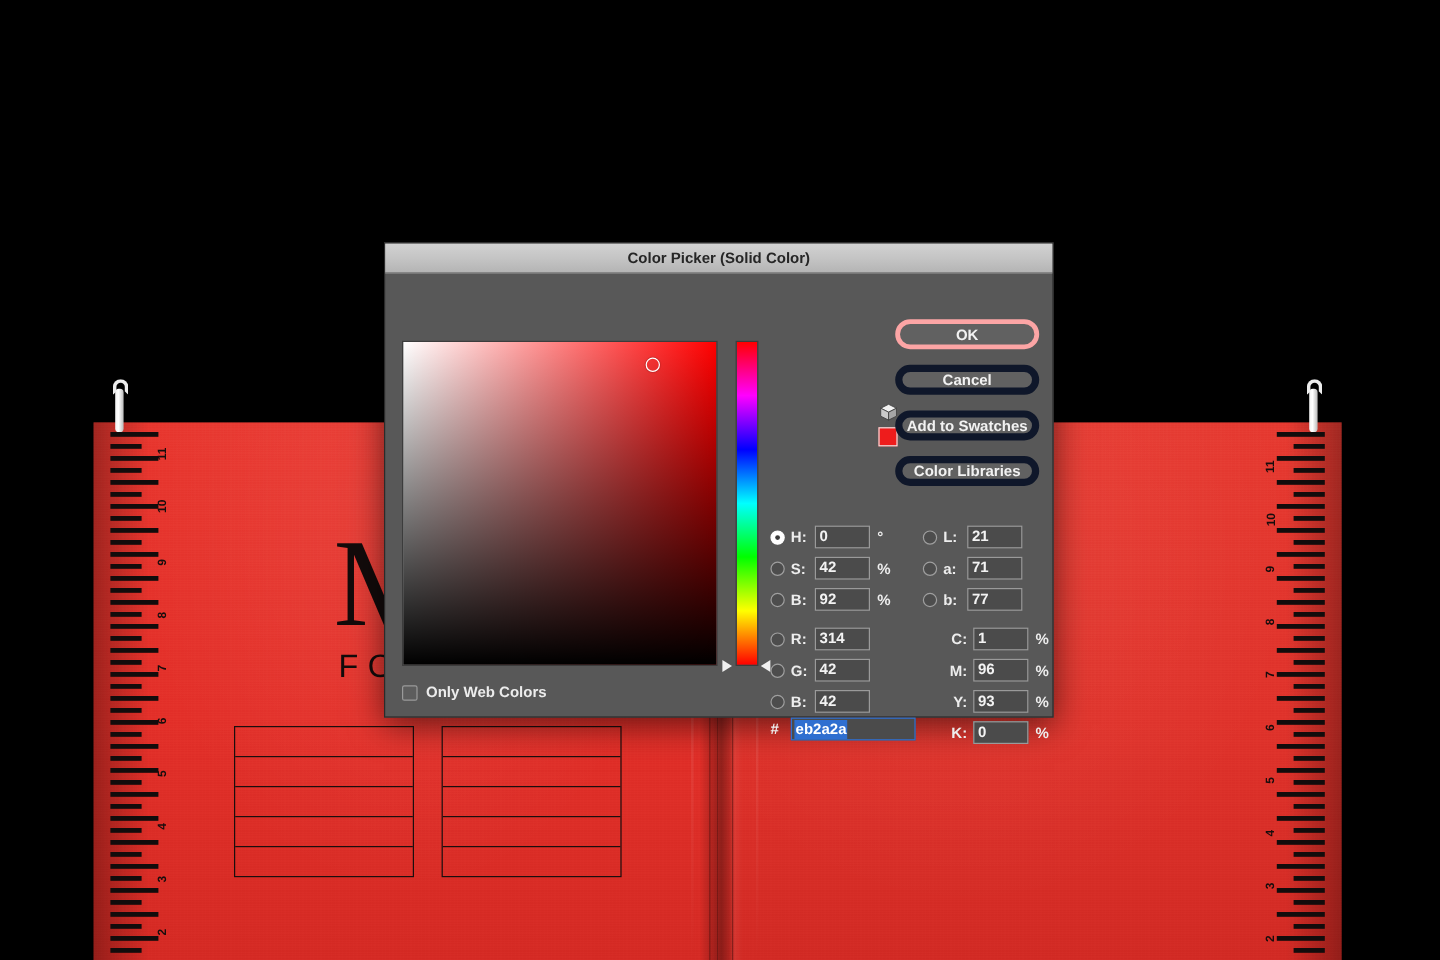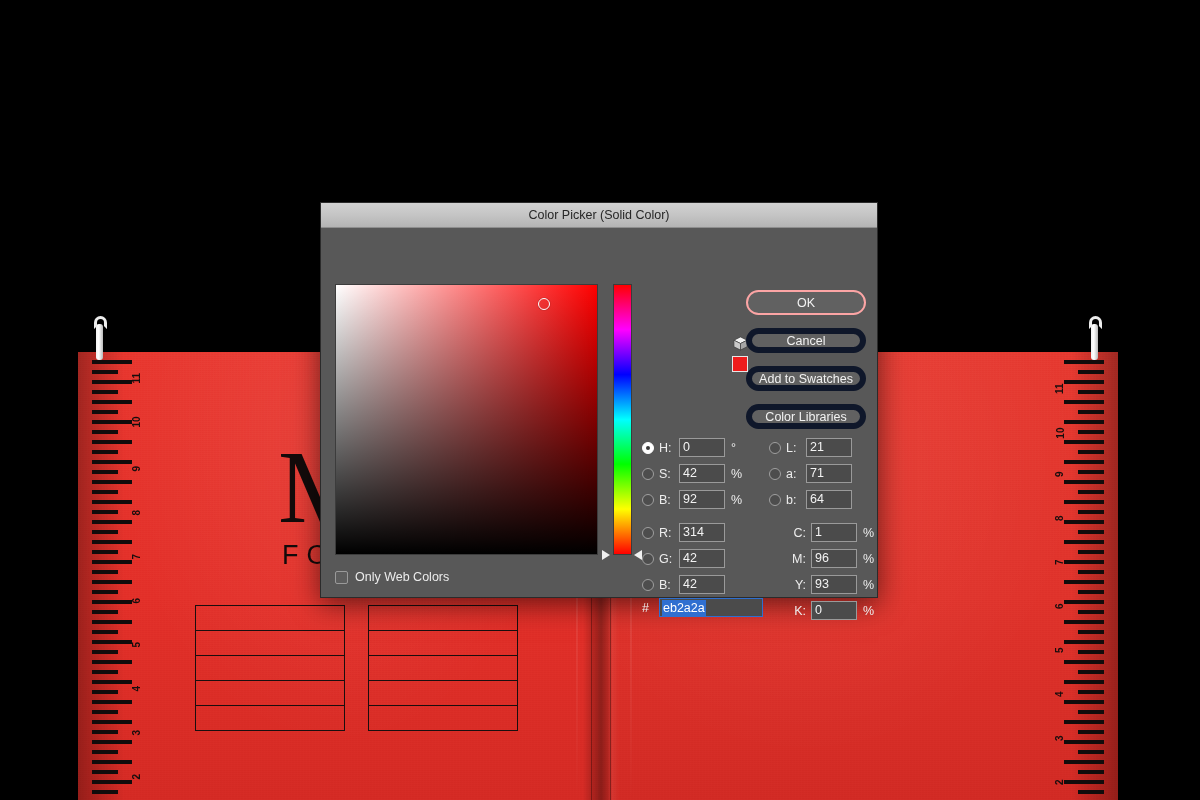--- a/index.html
+++ b/index.html
@@ -206,20 +206,21 @@
     position: absolute;
     left: 320px;
     top: 202px;
     width: 558px;
     height: 396px;
     background: #585858;
     border: 1px solid #2b2b2b;
     box-shadow: 0 6px 26px rgba(0,0,0,0.55);
     font-size: 12px;
     color: #e8e8e8;
+    font-weight: bold;
   }
 
   #titlebar {
     height: 25px;
     background: linear-gradient(180deg, #d2d2d2 0%, #c4c4c4 52%, #b4b4b4 100%);
     border-bottom: 1px solid #8e8e8e;
     display: flex;
     align-items: center;
     justify-content: center;
     color: #262626;
@@ -340,21 +341,21 @@
     border-radius: 13px;
     border: 6px solid #0f172a;
     background: #616161;
     color: #f2f2f2;
     font-size: 12.5px;
     display: flex;
     align-items: center;
     justify-content: center;
     cursor: default;
   }
-  .pbtn.primary { border: 2px solid #fca5a5; margin-top: 24px; }
+  .pbtn.primary { border: 4px solid #fca5a5; }
   .pbtn.gap { margin-top: 9px; }
 
   
   #fields {
     position: absolute;
     left: 321px;
     top: 207px;
     width: 230px;
   }
   .frow {
@@ -681,21 +682,21 @@
             <span class="fbox">21</span>
           </div>
           <div class="frow">
             <span class="radio"></span>
             <span class="flabel">a:</span>
             <span class="fbox">71</span>
           </div>
           <div class="frow">
             <span class="radio"></span>
             <span class="flabel">b:</span>
-            <span class="fbox">64</span>
+            <span class="fbox">77</span>
           </div>
         </div>
 
         <div id="rgb-block">
           <div class="frow">
             <span class="radio"></span>
             <span class="flabel">R:</span>
             <span class="fbox">314</span>
           </div>
           <div class="frow">

